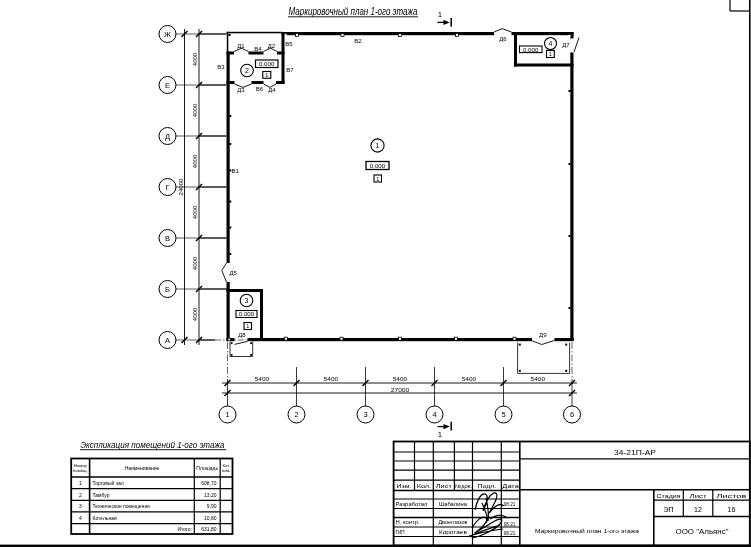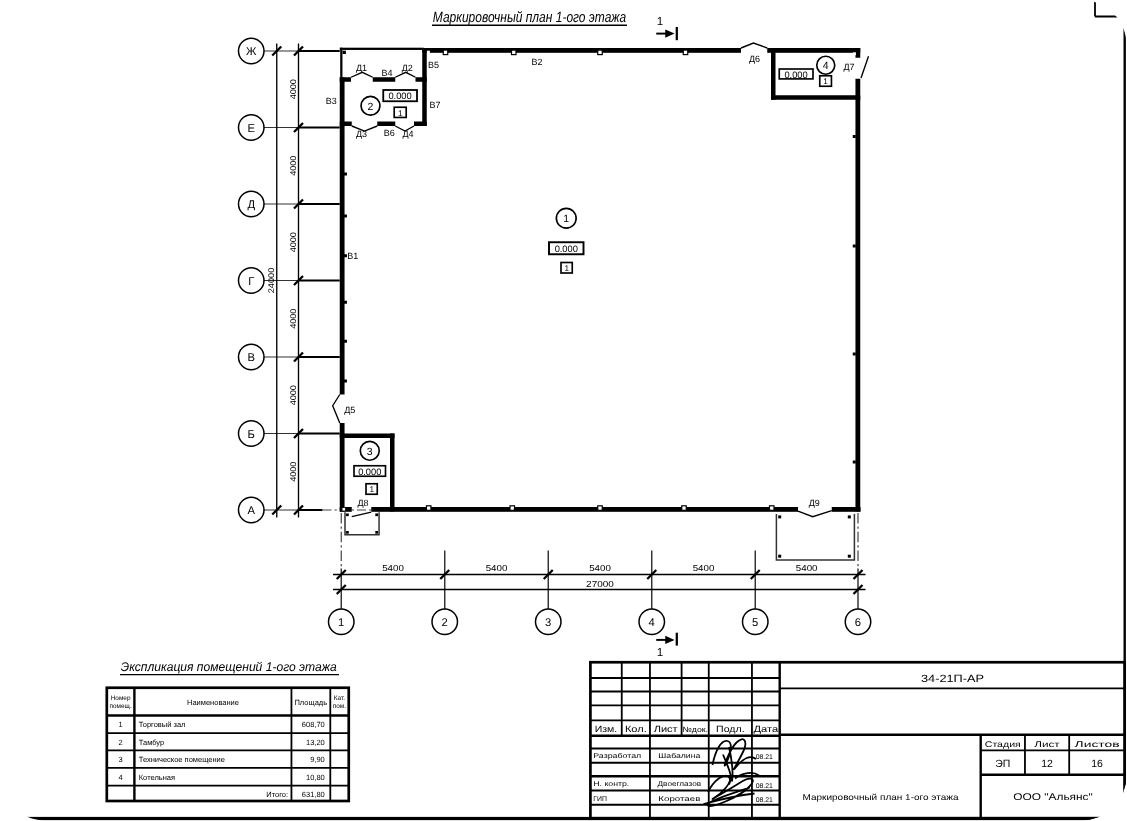--- a/index.html
+++ b/index.html
@@ -1,15 +1,15 @@
 <!DOCTYPE html>
 <html><head><meta charset="utf-8">
 <style>
 html,body{margin:0;padding:0;background:#fff;}
-#page{position:relative;width:751px;height:547px;background:#fff;overflow:hidden;border-radius:30px;}
+#page{position:relative;width:751px;height:547px;background:#fff;overflow:hidden;}
 text{font-family:"Liberation Sans",sans-serif;fill:#000;}
 </style></head><body>
 <div id="page">
 <svg width="751" height="547" viewBox="0 0 751 547">
 
 <g>
 <text x="353" y="14.5" font-size="10" font-style="italic" text-anchor="middle" textLength="129" lengthAdjust="spacingAndGlyphs">Маркировочный план 1-ого этажа</text>
 <line x1="288" y1="16.8" x2="418" y2="16.8" stroke="#000" stroke-width="0.9"></line>
 </g>
 

